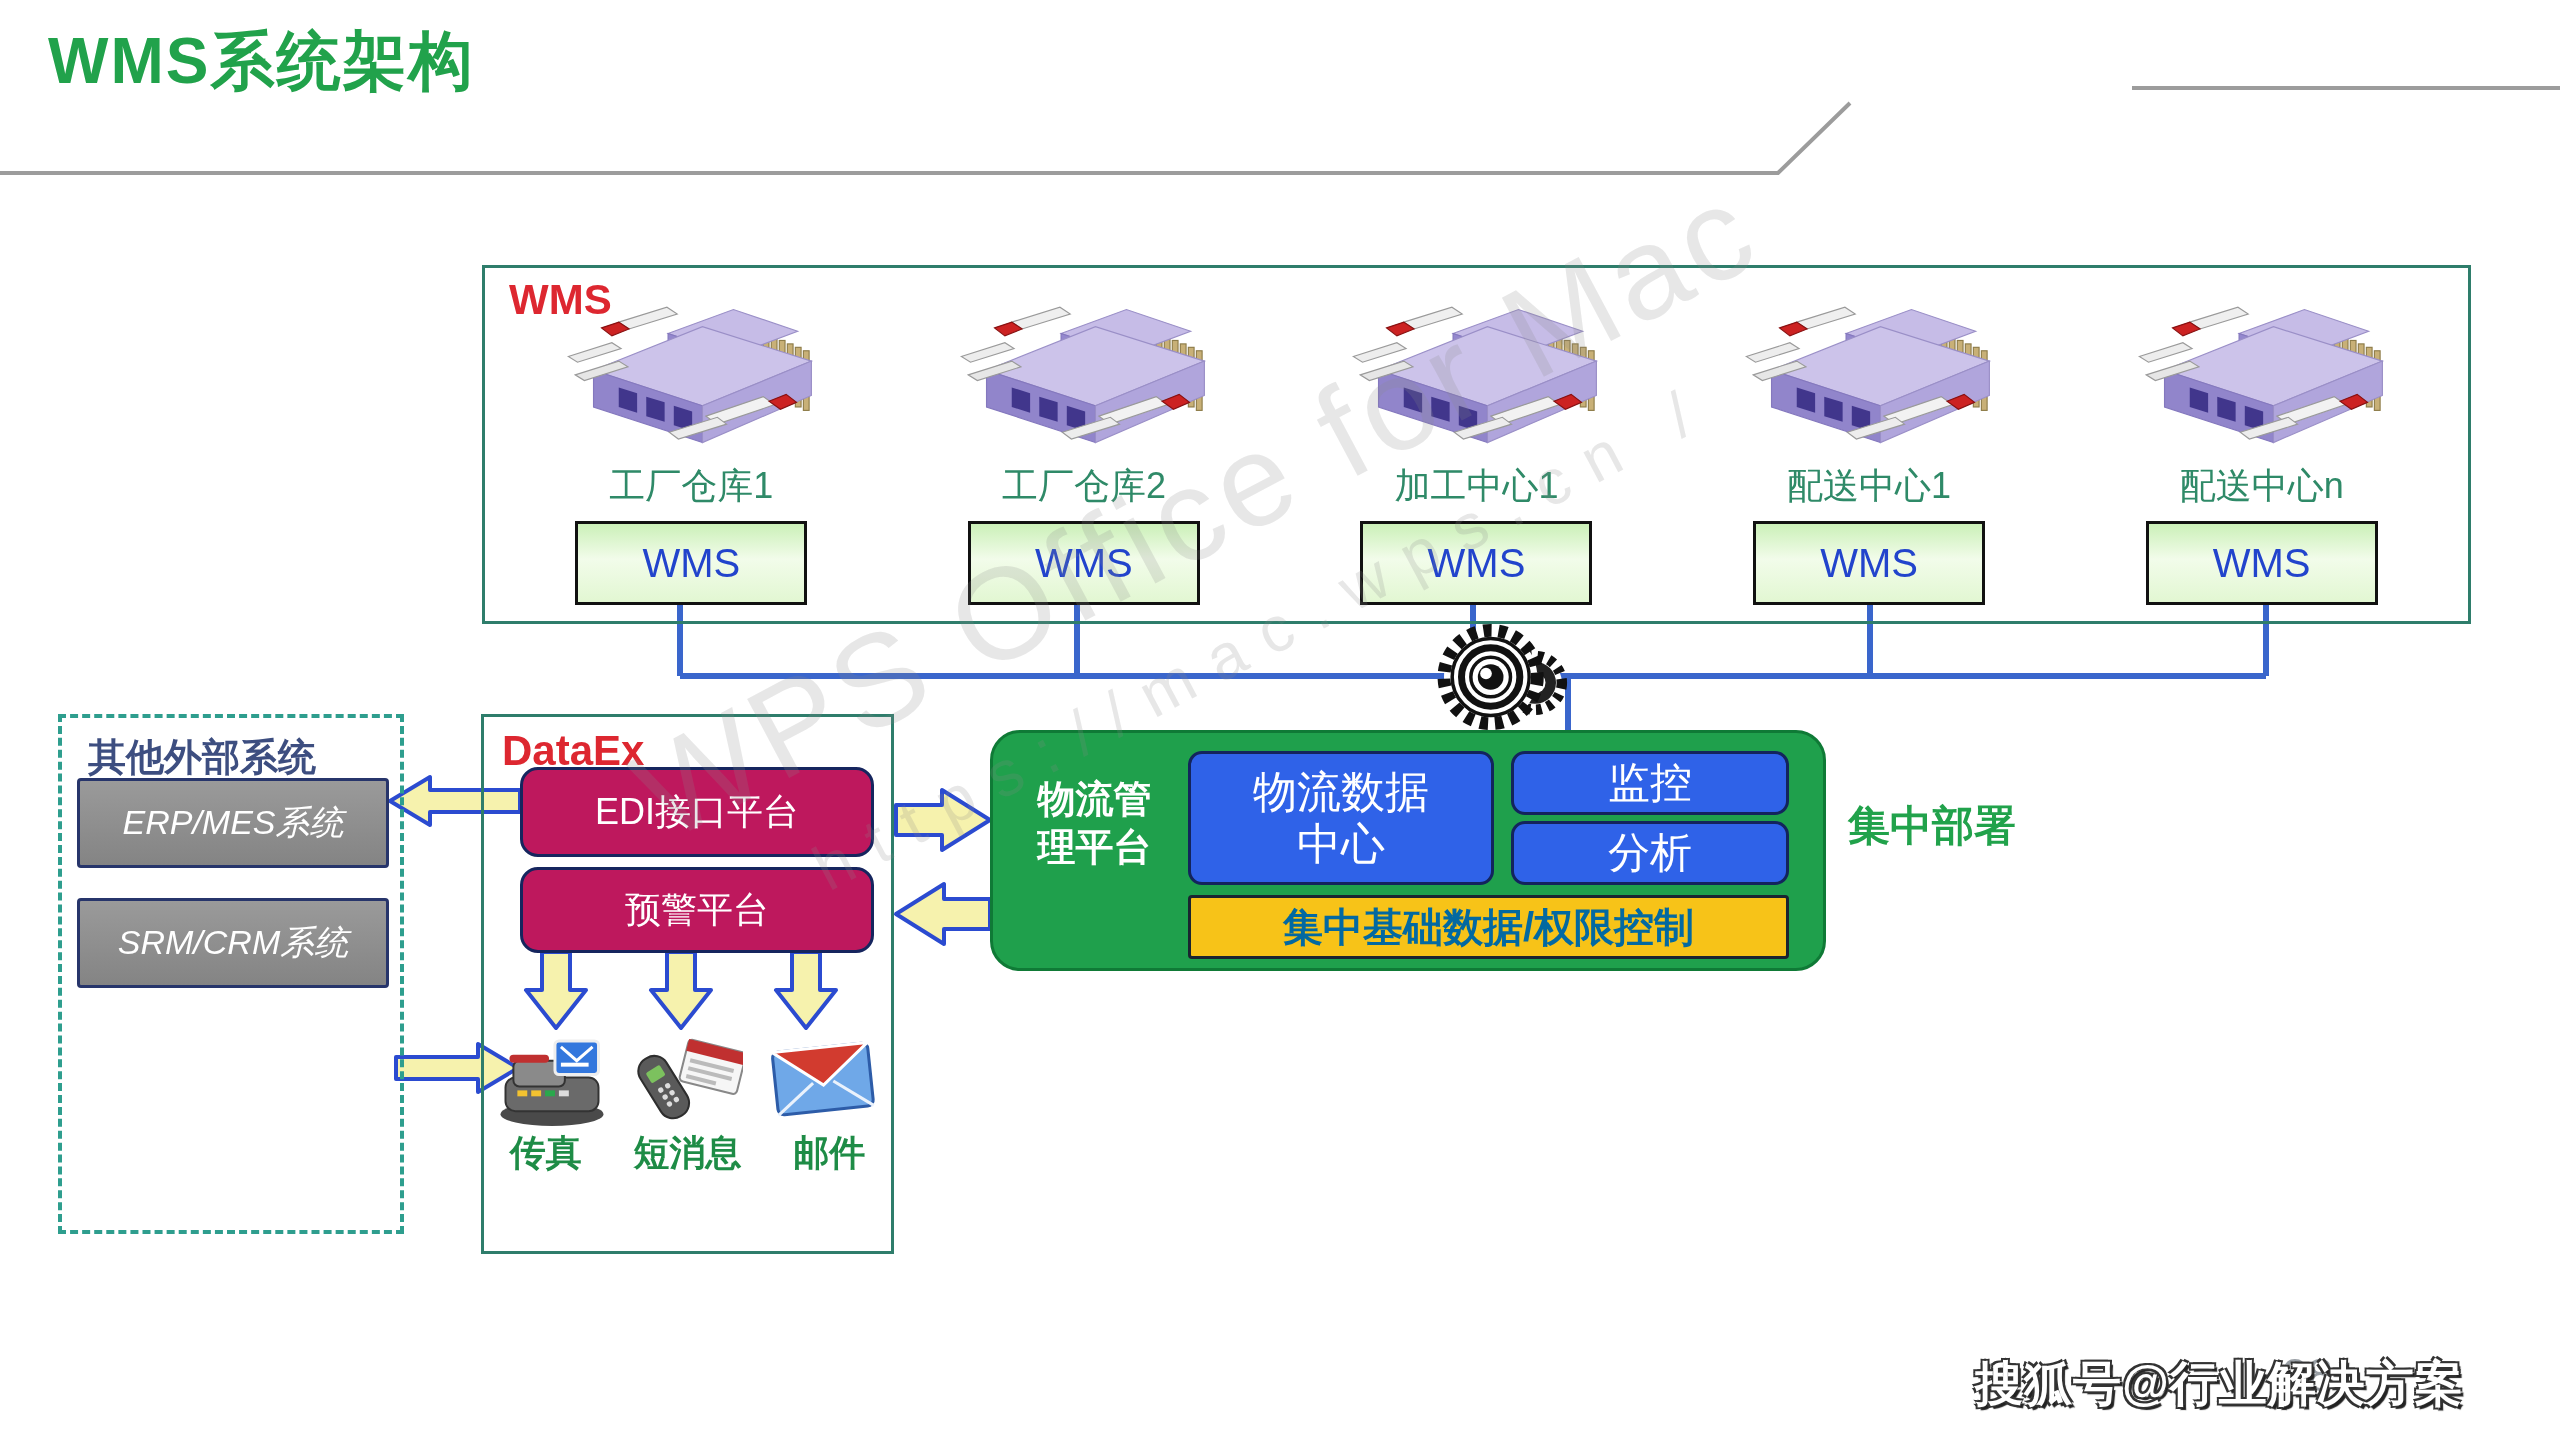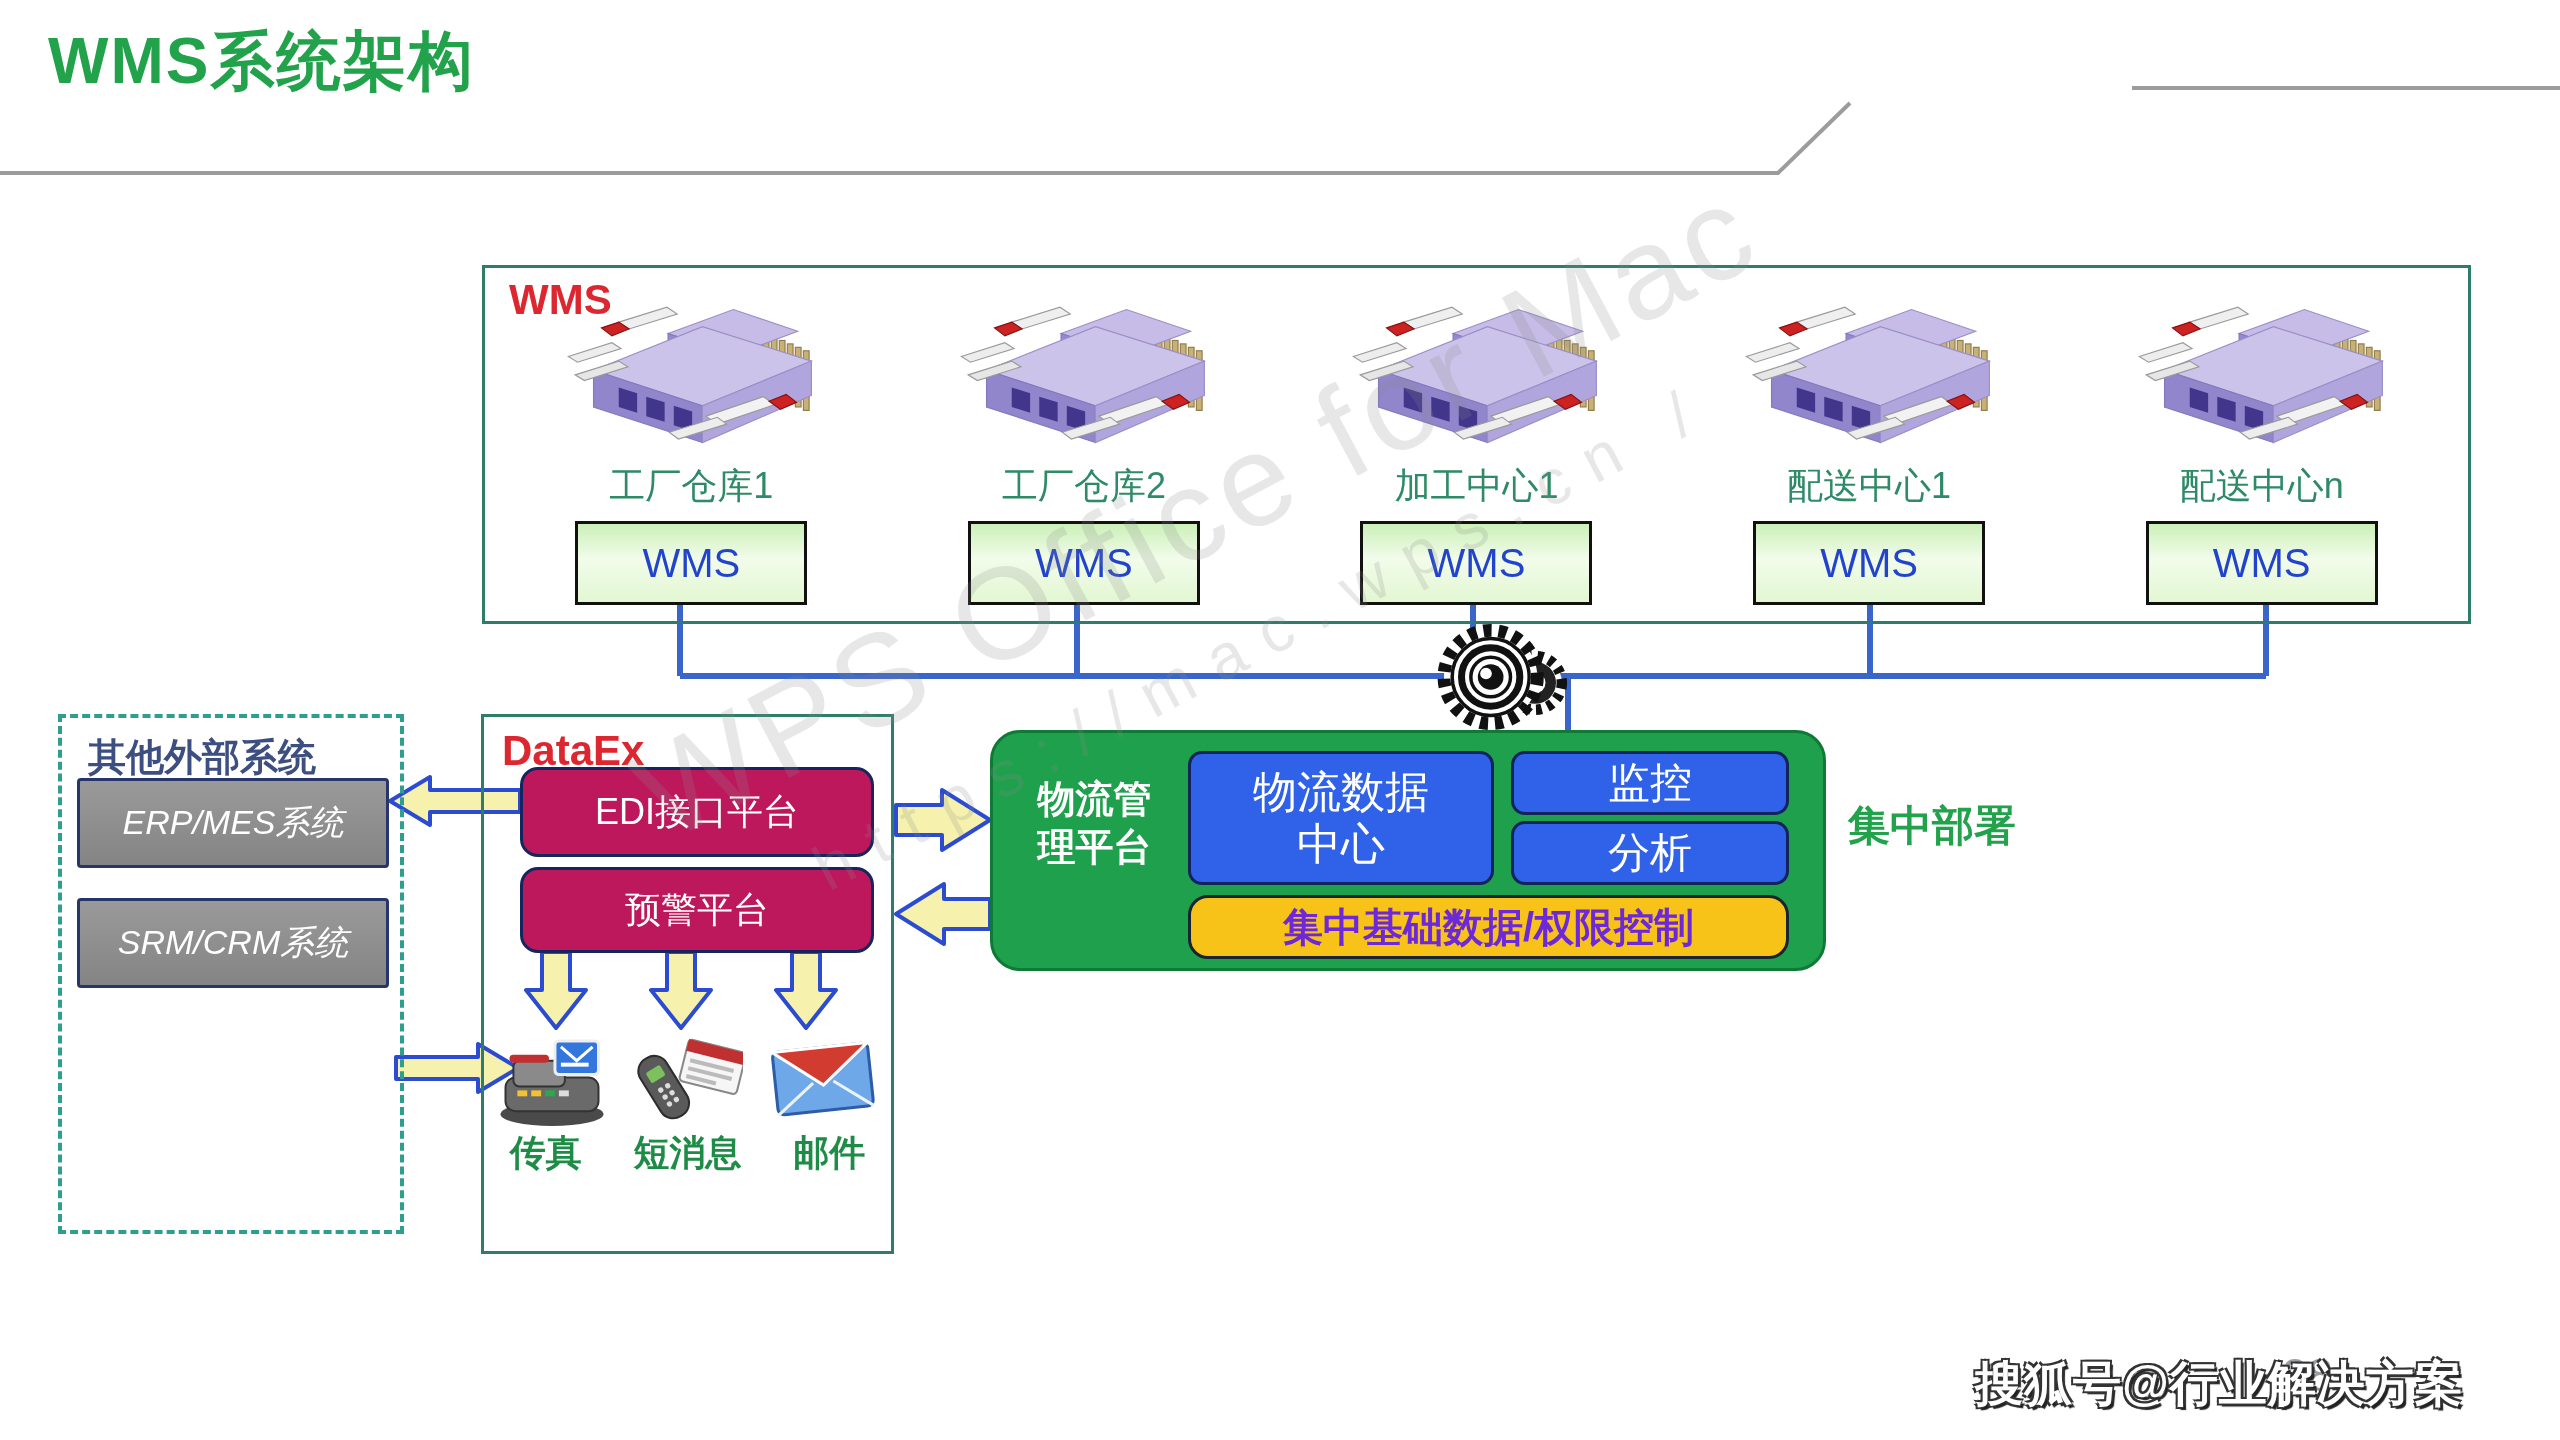--- a/index.html
+++ b/index.html
@@ -40,22 +40,22 @@
   
   #plat-box{left:990px;top:730px;width:830px;height:235px;background:#1FA04C;border:3px solid #0F7A36;border-radius:30px;}
   #plat-label{position:absolute;left:14px;top:42px;width:175px;text-align:center;color:#ffffff;
               font-weight:bold;font-size:38px;line-height:48px;}
   .plat-blue{position:absolute;border:3px solid #13245C;border-radius:14px;background:#2F62E8;
              display:flex;flex-direction:column;align-items:center;justify-content:center;color:#fff;}
   #plat-dc{left:195px;top:18px;width:300px;height:128px;font-size:44px;line-height:52px;}
   #plat-mon{left:518px;top:18px;width:272px;height:58px;font-size:42px;}
   #plat-ana{left:518px;top:88px;width:272px;height:58px;font-size:42px;}
   #plat-gold{position:absolute;left:195px;top:162px;width:595px;height:58px;background:#F7C318;
-             border:3px solid #1A2430;border-radius:20px;display:flex;align-items:center;justify-content:center;
-             color:#6d28d9;font-size:40px;font-weight:bold;}
+             border:3px solid #1A2430;border-radius:4px;display:flex;align-items:center;justify-content:center;
+             color:#0369a1;font-size:40px;font-weight:bold;}
   #deploy-note{left:1848px;top:798px;font-size:42px;font-weight:bold;color:#21A24B;}
   
   #portal-box{left:968px;top:980px;width:1497px;height:262px;}
   #portal-title{position:absolute;left:14px;top:6px;}
   .portal-bar{position:absolute;border:3px solid #3FA060;display:flex;align-items:center;justify-content:center;}
   #portal-web{left:27px;top:62px;width:1445px;height:98px;
               background:linear-gradient(90deg,#8FBFEA 0%,#F5FAFF 42%,#FFFFFF 58%,#9CC6EE 100%);
               color:#1F7A4C;font-size:48px;font-weight:500;}
   #portal-cell1{left:27px;top:160px;width:763px;height:90px;
               background:linear-gradient(90deg,#9CC6EE 0%,#FFFFFF 75%,#F0F7FF 100%);

